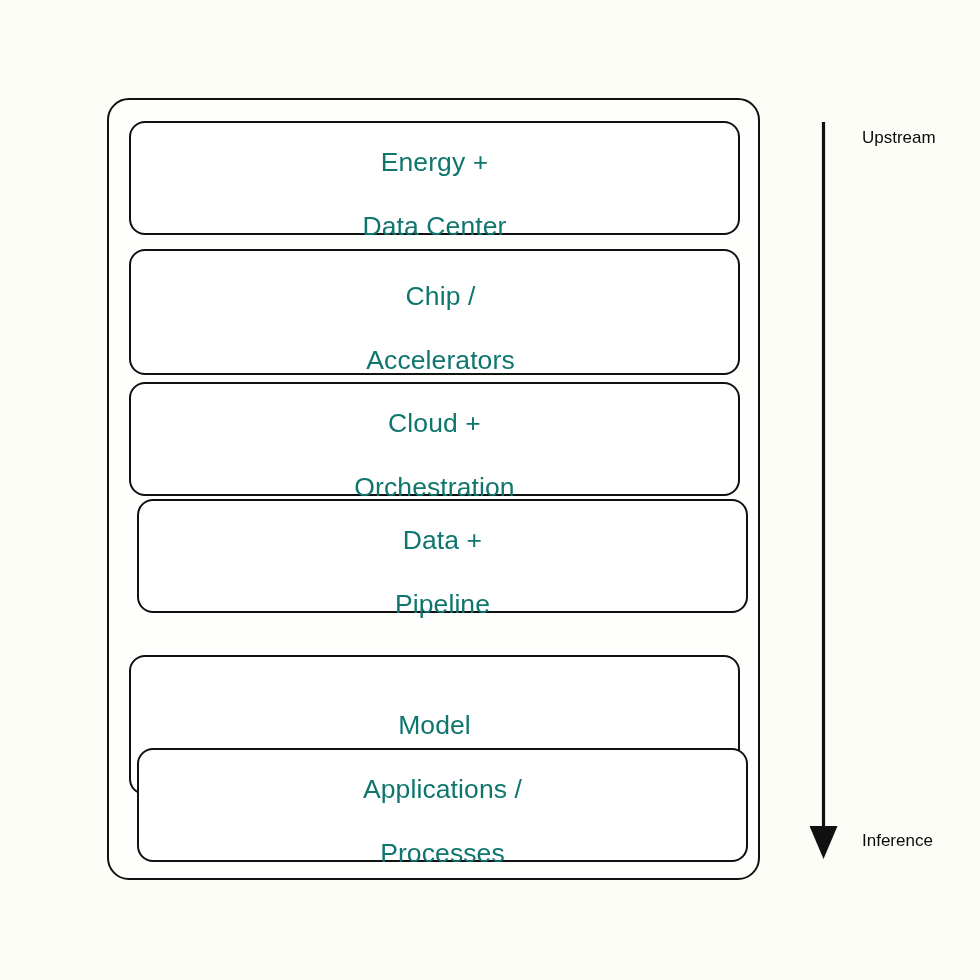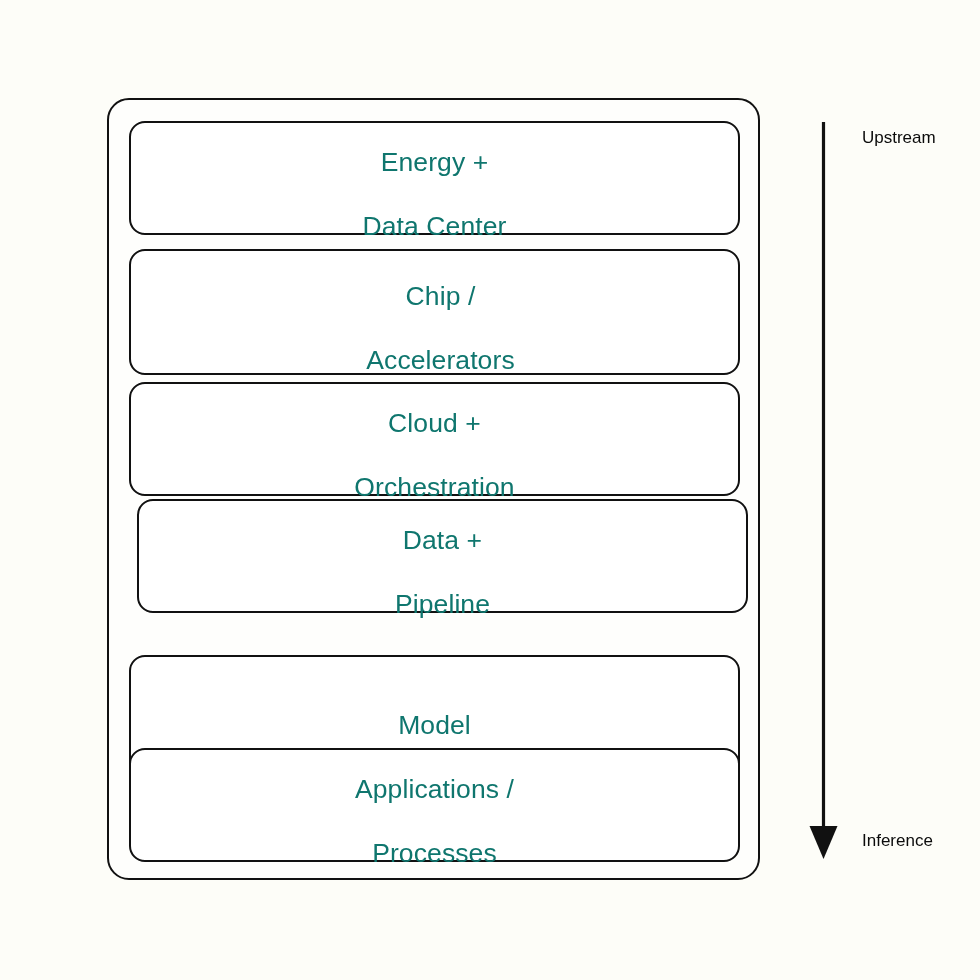--- a/index.html
+++ b/index.html
@@ -113,21 +113,21 @@
         <span>Pipeline</span>
       </div>
     </div>
 
     <div class="layer-box" style="top:514px; height:140px;margin-top:41px;">
       <div class="layer-label">
         <span>Model</span><br>
       </div>
     </div>
 
-    <div class="layer-box" style="top:648px; height:114px;">
+    <div class="layer-box" style="top:648px; height:114px;margin-left:8px;">
       <div class="layer-label">
         <span>Applications /</span><br>
         <span>Processes</span>
       </div>
     </div>
 
   </div>
 
   <svg class="flow-arrow" width="980" height="980" viewBox="0 0 980 980" aria-hidden="true">
     <line x1="823.5" y1="122" x2="823.5" y2="828" stroke="#111111" stroke-width="3.2"></line>

